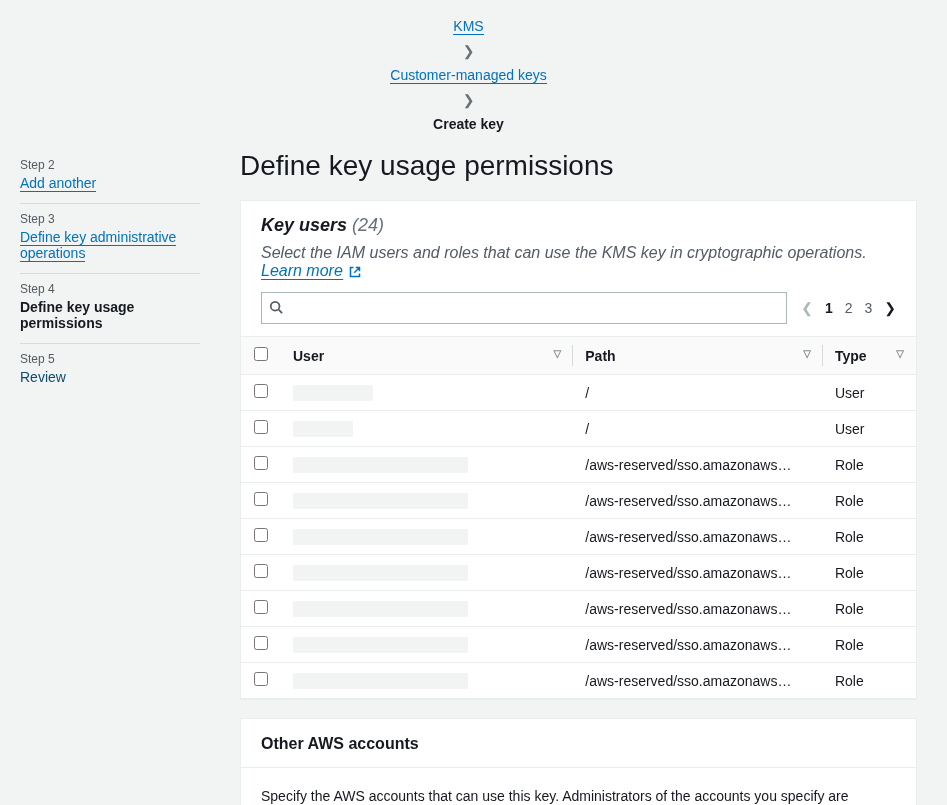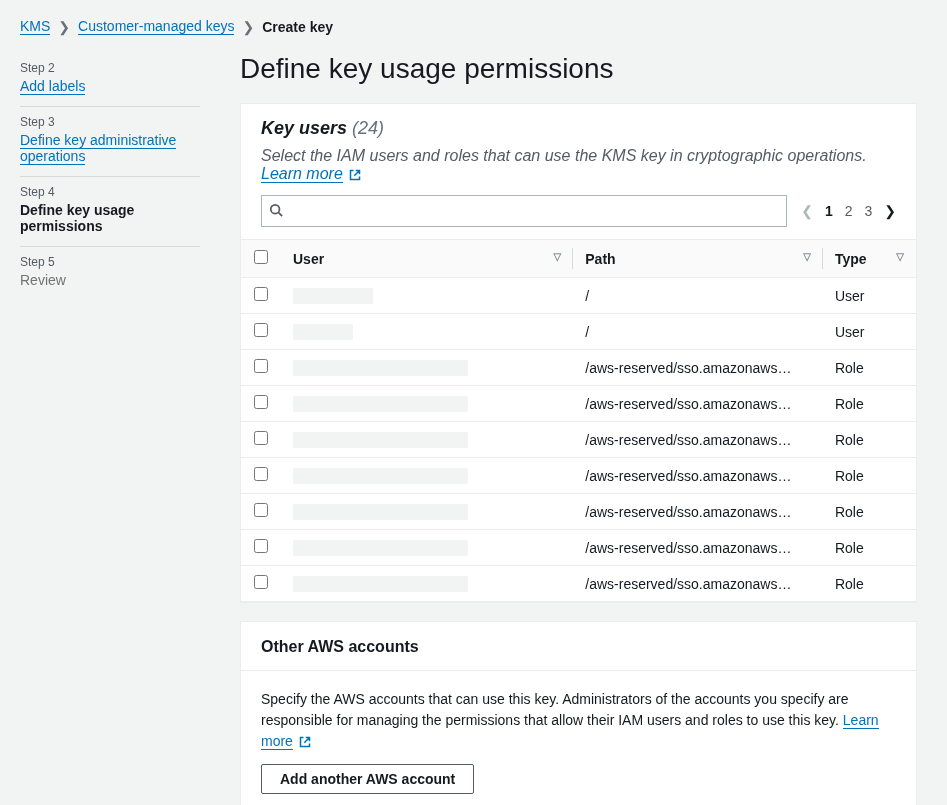--- a/index.html
+++ b/index.html
@@ -4,33 +4,33 @@
   <style>
     * { box-sizing: border-box; margin: 0; padding: 0; }
     body {
       font-family: "Amazon Ember", "Helvetica Neue", Arial, sans-serif;
       background: #f2f3f3;
       color: #16191f;
       font-size: 14px;
       width: 947px;
     }
     .page { padding: 18px 30px 30px 20px; }
-    .breadcrumb { display: flex; align-items: center; gap: 8px; font-size: 14px; margin-bottom: 18px; }
+    .breadcrumb { display: flex; align-items: center; gap: 8px; font-size: 14px; margin-bottom: 18px; flex-direction: column; }
     .breadcrumb a { color: #0073bb; text-decoration: none; border-bottom: 1px solid #0073bb; }
     .breadcrumb .chev { color: #687078; }
     .breadcrumb .current { font-weight: 700; color: #16191f; }
     .layout { display: flex; gap: 40px; }
     .sidebar { width: 180px; flex-shrink: 0; }
     .step { padding: 8px 0 12px 0; border-bottom: 1px solid #d5dbdb; }
     .step:last-child { border-bottom: none; }
     .step-label { font-size: 12px; color: #545b64; }
     .step-title { font-size: 14px; margin-top: 3px; }
     .step-title.link a { color: #0073bb; text-decoration: none; border-bottom: 1px solid #0073bb; }
     .step-title.active { font-weight: 700; color: #16191f; }
-    .step-title.plain { color: #737373; }
+    .step-title.plain { color: #0c4a6e; }
     .main { flex: 1; min-width: 0; }
     h1 { font-size: 28px; font-weight: 400; margin-bottom: 18px; }
     .panel { background: #fff; border: 1px solid #eaeded; margin-bottom: 18px; }
     .panel-header { padding: 14px 20px 10px 20px; font-style: italic; }
     .panel-header h2 { font-size: 18px; font-weight: 700; display: inline; }
     .count { color: #687078; font-weight: 400; }
     .panel-desc { font-size: 16px; color: #545b64; margin-top: 8px; }
     .learn-more { color: #0073bb; text-decoration: none; border-bottom: 1px solid #0073bb; }
     .ext-icon { display: inline-block; vertical-align: -2px; margin-left: 2px; }
     .toolbar { display: flex; align-items: center; padding: 0 20px 12px 20px; gap: 14px; }
@@ -68,21 +68,21 @@
     <span class="chev">❯</span>
     <a href="#">Customer-managed keys</a>
     <span class="chev">❯</span>
     <span class="current">Create key</span>
   </nav>
 
   <div class="layout">
     <aside class="sidebar">
       <div class="step">
         <div class="step-label">Step 2</div>
-        <div class="step-title link"><a href="#">Add labels</a></div>
+        <div class="step-title link"><a href="#">Add another</a></div>
       </div>
       <div class="step">
         <div class="step-label">Step 3</div>
         <div class="step-title link"><a href="#">Define key administrative operations</a></div>
       </div>
       <div class="step">
         <div class="step-label">Step 4</div>
         <div class="step-title active">Define key usage permissions</div>
       </div>
       <div class="step">

